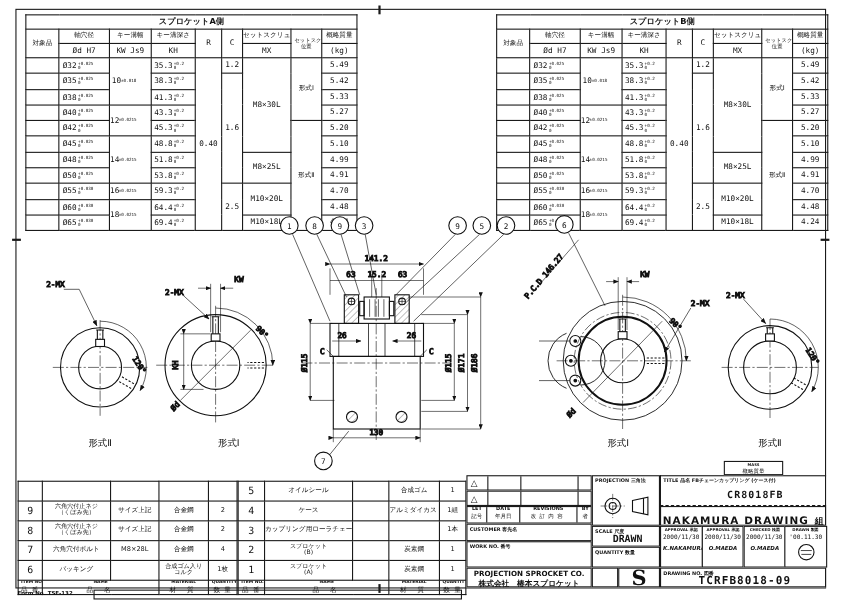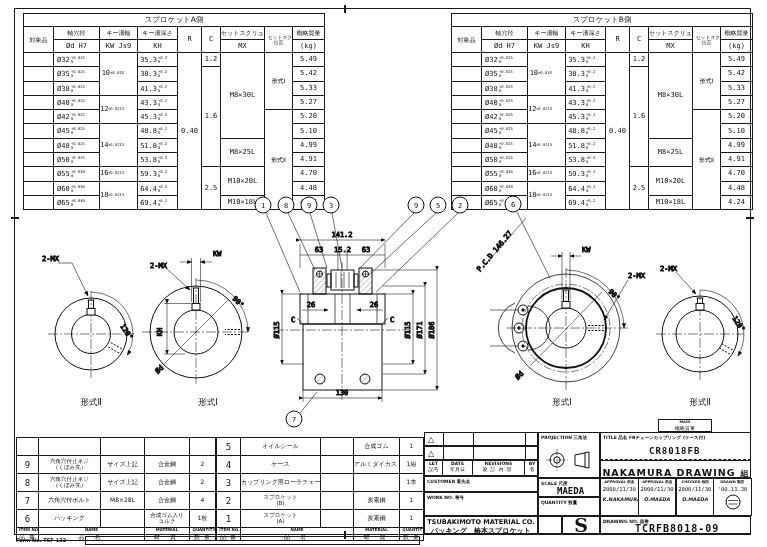--- a/index.html
+++ b/index.html
@@ -4,21 +4,21 @@
 <style>
   html,body{margin:0;padding:0;background:#fff;}
   body{width:767px;height:547px;position:relative;font-family:"DejaVu Sans",sans-serif;color:#111;}
   .abs{position:absolute;box-sizing:border-box;}
   .bordered{border:1px solid #1a1a1a;}
   
   table.spec{border-collapse:collapse;table-layout:fixed;width:100%;}
   table.spec td{border:1px solid #1a1a1a;text-align:center;padding:0;overflow:hidden;
     font:7px "DejaVu Sans Mono","DejaVu Sans",monospace;line-height:1;height:12px;white-space:nowrap;}
   table.spec td.jp{font-family:"DejaVu Sans",sans-serif;font-size:6px;}
-  table.spec td.title{font-family:"DejaVu Sans",sans-serif;font-size:7.5px;font-weight:normal;height:12px;}
+  table.spec td.title{font-family:"DejaVu Sans",sans-serif;font-size:7.5px;font-weight:bold;height:12px;}
   .tolstack{display:inline-block;vertical-align:middle;text-align:left;line-height:.95;
     transform:scale(.55);transform-origin:left center;margin-left:1px;}
   .tolstack i{display:block;font-style:normal;font-size:7px;}
   .tolone{display:inline-block;vertical-align:middle;transform:scale(.55);transform-origin:left center;font-size:7px;}
   
   table.parts{border-collapse:collapse;table-layout:fixed;width:100%;}
   table.parts td{border:1px solid #1a1a1a;text-align:center;padding:0;overflow:hidden;
     font-size:6px;line-height:1.05;height:17px;white-space:nowrap;}
   table.parts td.num{font:9px "DejaVu Sans Mono",monospace;}
   table.parts tr.foot td{height:12px;font-size:5px;line-height:1.1;}
@@ -700,55 +700,55 @@
     <span style="font-size:5px;display:block">者</span>
     </span>
 </div>
 <div class="cell" style="left:424px;top:476px;width:114px;height:16px;">
   <span class="tiny" style="position:absolute;left:2px;top:1px;"><span>CUSTOMER</span> <span>客先名</span></span>
 </div>
 <div class="cell" style="left:424px;top:492px;width:114px;height:24px;">
   <span class="tiny" style="position:absolute;left:2px;top:1px;"><span>WORK NO.</span> <span>番号</span></span>
 </div>
 <div class="cell" style="left:424px;top:516px;width:114px;height:18px;text-align:center;">
-  <b style="font-size:6.5px;display:block;margin-top:1px;">TSUBAKIMOTO MATERIAL CO.</b>
-  <b style="font-size:7px;display:block;">パッキング　椿本スプロケット</b>
+  <b style="font-size:6.5px;display:block;margin-top:1px;">PROJECTION SPROCKET CO.</b>
+  <b style="font-size:7px;display:block;">株式会社　椿本スプロケット</b>
 </div>
 
 <div class="cell" style="left:538px;top:432px;width:62px;height:46px;">
   <span class="tiny" style="position:absolute;left:2px;top:1px;"><span>PROJECTION</span> <span>三角法</span></span>
   <svg width="50" height="26" style="position:absolute;left:6px;top:14px;">
     <g stroke="#111" fill="none" stroke-width="1">
       <circle cx="12" cy="13" r="7"></circle>
         <circle cx="12" cy="13" r="3.2"></circle>
       <line x1="1" y1="13" x2="23" y2="13" stroke-width=".5" stroke-dasharray="6 1.5 1.5 1.5"></line>
       <line x1="12" y1="2" x2="12" y2="24" stroke-width=".5" stroke-dasharray="6 1.5 1.5 1.5"></line>
       <path d="M30,8 L44,5 L44,21 L30,18 Z"></path>
         <line x1="40" y1="5.8" x2="40" y2="20.2"></line>
     </g>
   </svg>
 </div>
 <div class="cell" style="left:538px;top:478px;width:62px;height:19px;">
   <span class="tiny" style="position:absolute;left:2px;top:1px;"><span>SCALE</span> <span>尺度</span></span>
-  <b class="mono" style="font-size:9px;position:absolute;left:18px;top:7px;">MAEDA</b>
+  <b class="mono" style="font-size:9px;position:absolute;left:18px;top:7px;">DRAWN</b>
 </div>
 <div class="cell" style="left:538px;top:497px;width:62px;height:19px;">
   <span class="tiny" style="position:absolute;left:2px;top:1px;"><span>QUANTITY</span> <span>数量</span></span>
 </div>
 <div class="cell" style="left:538px;top:516px;width:24px;height:18px;"></div>
 <div class="cell" style="left:562px;top:516px;width:38px;height:18px;text-align:center;">
   <b style="font-size:19px;line-height:17px;font-family:'DejaVu Serif',serif;">S</b>
 </div>
 
 <div class="cell" style="left:600px;top:432px;width:151px;height:28px;border-bottom:1px dashed #1a1a1a;">
   <span class="tiny" style="position:absolute;left:2px;top:1px;">
     <span>TITLE</span> <span>品名</span>
     <span>FBチェーンカップリング</span>
     <span>(ケース付)</span></span>
-  <b class="mono" style="font-size:9px;position:absolute;left:48px;top:13px;letter-spacing:1px;">CR8018FB</b>
+  <b class="mono" style="font-size:9px;position:absolute;left:60px;top:13px;letter-spacing:1px;">CR8018FB</b>
 </div>
 <div class="cell" style="left:600px;top:460px;width:151px;height:18px;text-align:center;">
   <b style="font-size:9.5px;letter-spacing:1px;">NAKAMURA DRAWING</b>
   <b style="font-size:8px;">組立図</b>
 </div>
 <div class="abs" id="approvals" style="left:600px;top:478px;width:151px;height:38px;">
     <div class="cell" style="left: 0px; top: 0px; width: 38.5px; height: 38px; text-align: center;">
       <b style="font-size:4px;display:block;transform:scale(.9);transform-origin:center top;white-space:nowrap;">APPROVAL 承認</b>
       <span class="mono" style="font-size:5.5px;display:block;margin-top:2px;white-space:nowrap;">2000/11/30</span>
       <b style="font-size:5.5px;font-style:italic;display:block;margin-top:4px;white-space:nowrap;transform:scale(.9);transform-origin:center top;">K.NAKAMURA</b>

